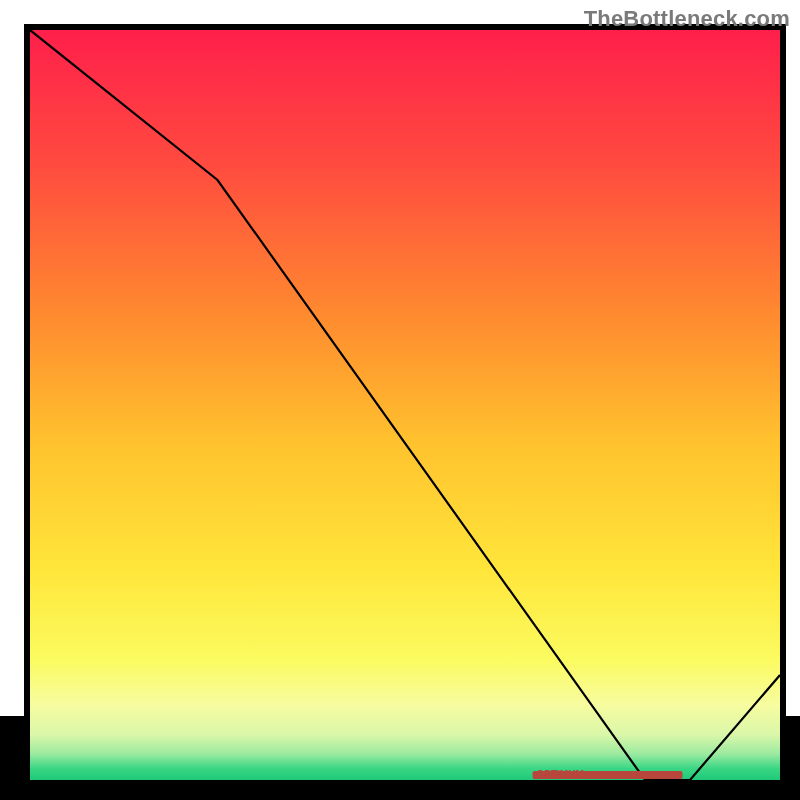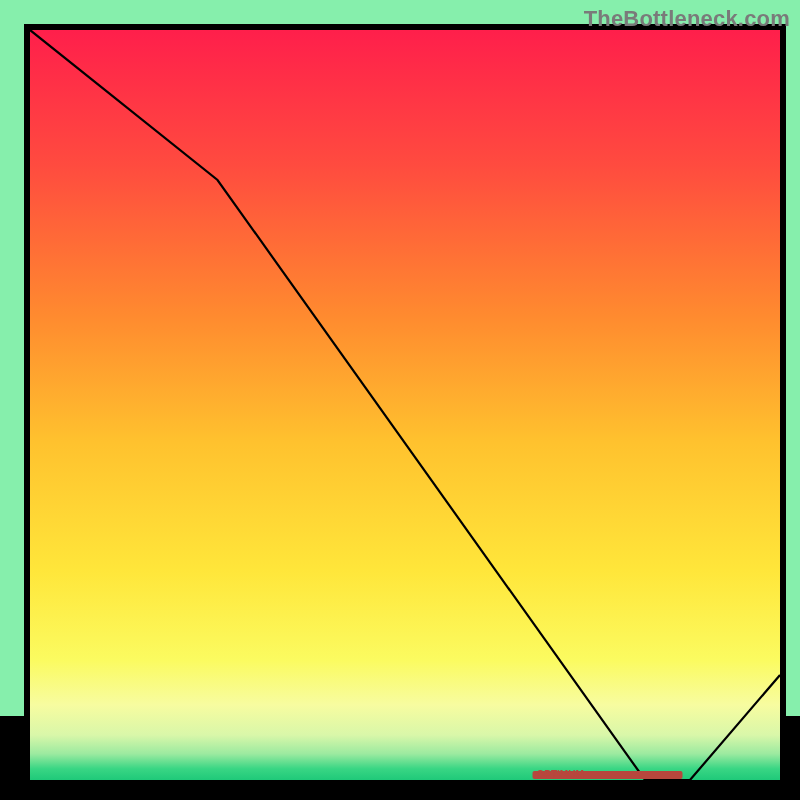--- a/index.html
+++ b/index.html
@@ -1,17 +1,17 @@
 <!DOCTYPE html>
 <html><head>
 <meta charset="utf-8">
 <style>
   * { margin: 0; padding: 0; box-sizing: border-box; }
   html, body { width: 800px; height: 800px; background: #000; overflow: hidden; }
-  .stage { position: relative; width: 800px; height: 716px; background: #86efac; }
+  .stage { position: relative; width: 800px; height: 716px; background: #ffffff; }
   .watermark {
     position: absolute;
     top: 6px;
     right: 10px;
     font-family: Arial, Helvetica, sans-serif;
     font-size: 22px;
     font-weight: bold;
     color: #7a7a7a;
     letter-spacing: 0.2px;
   }

